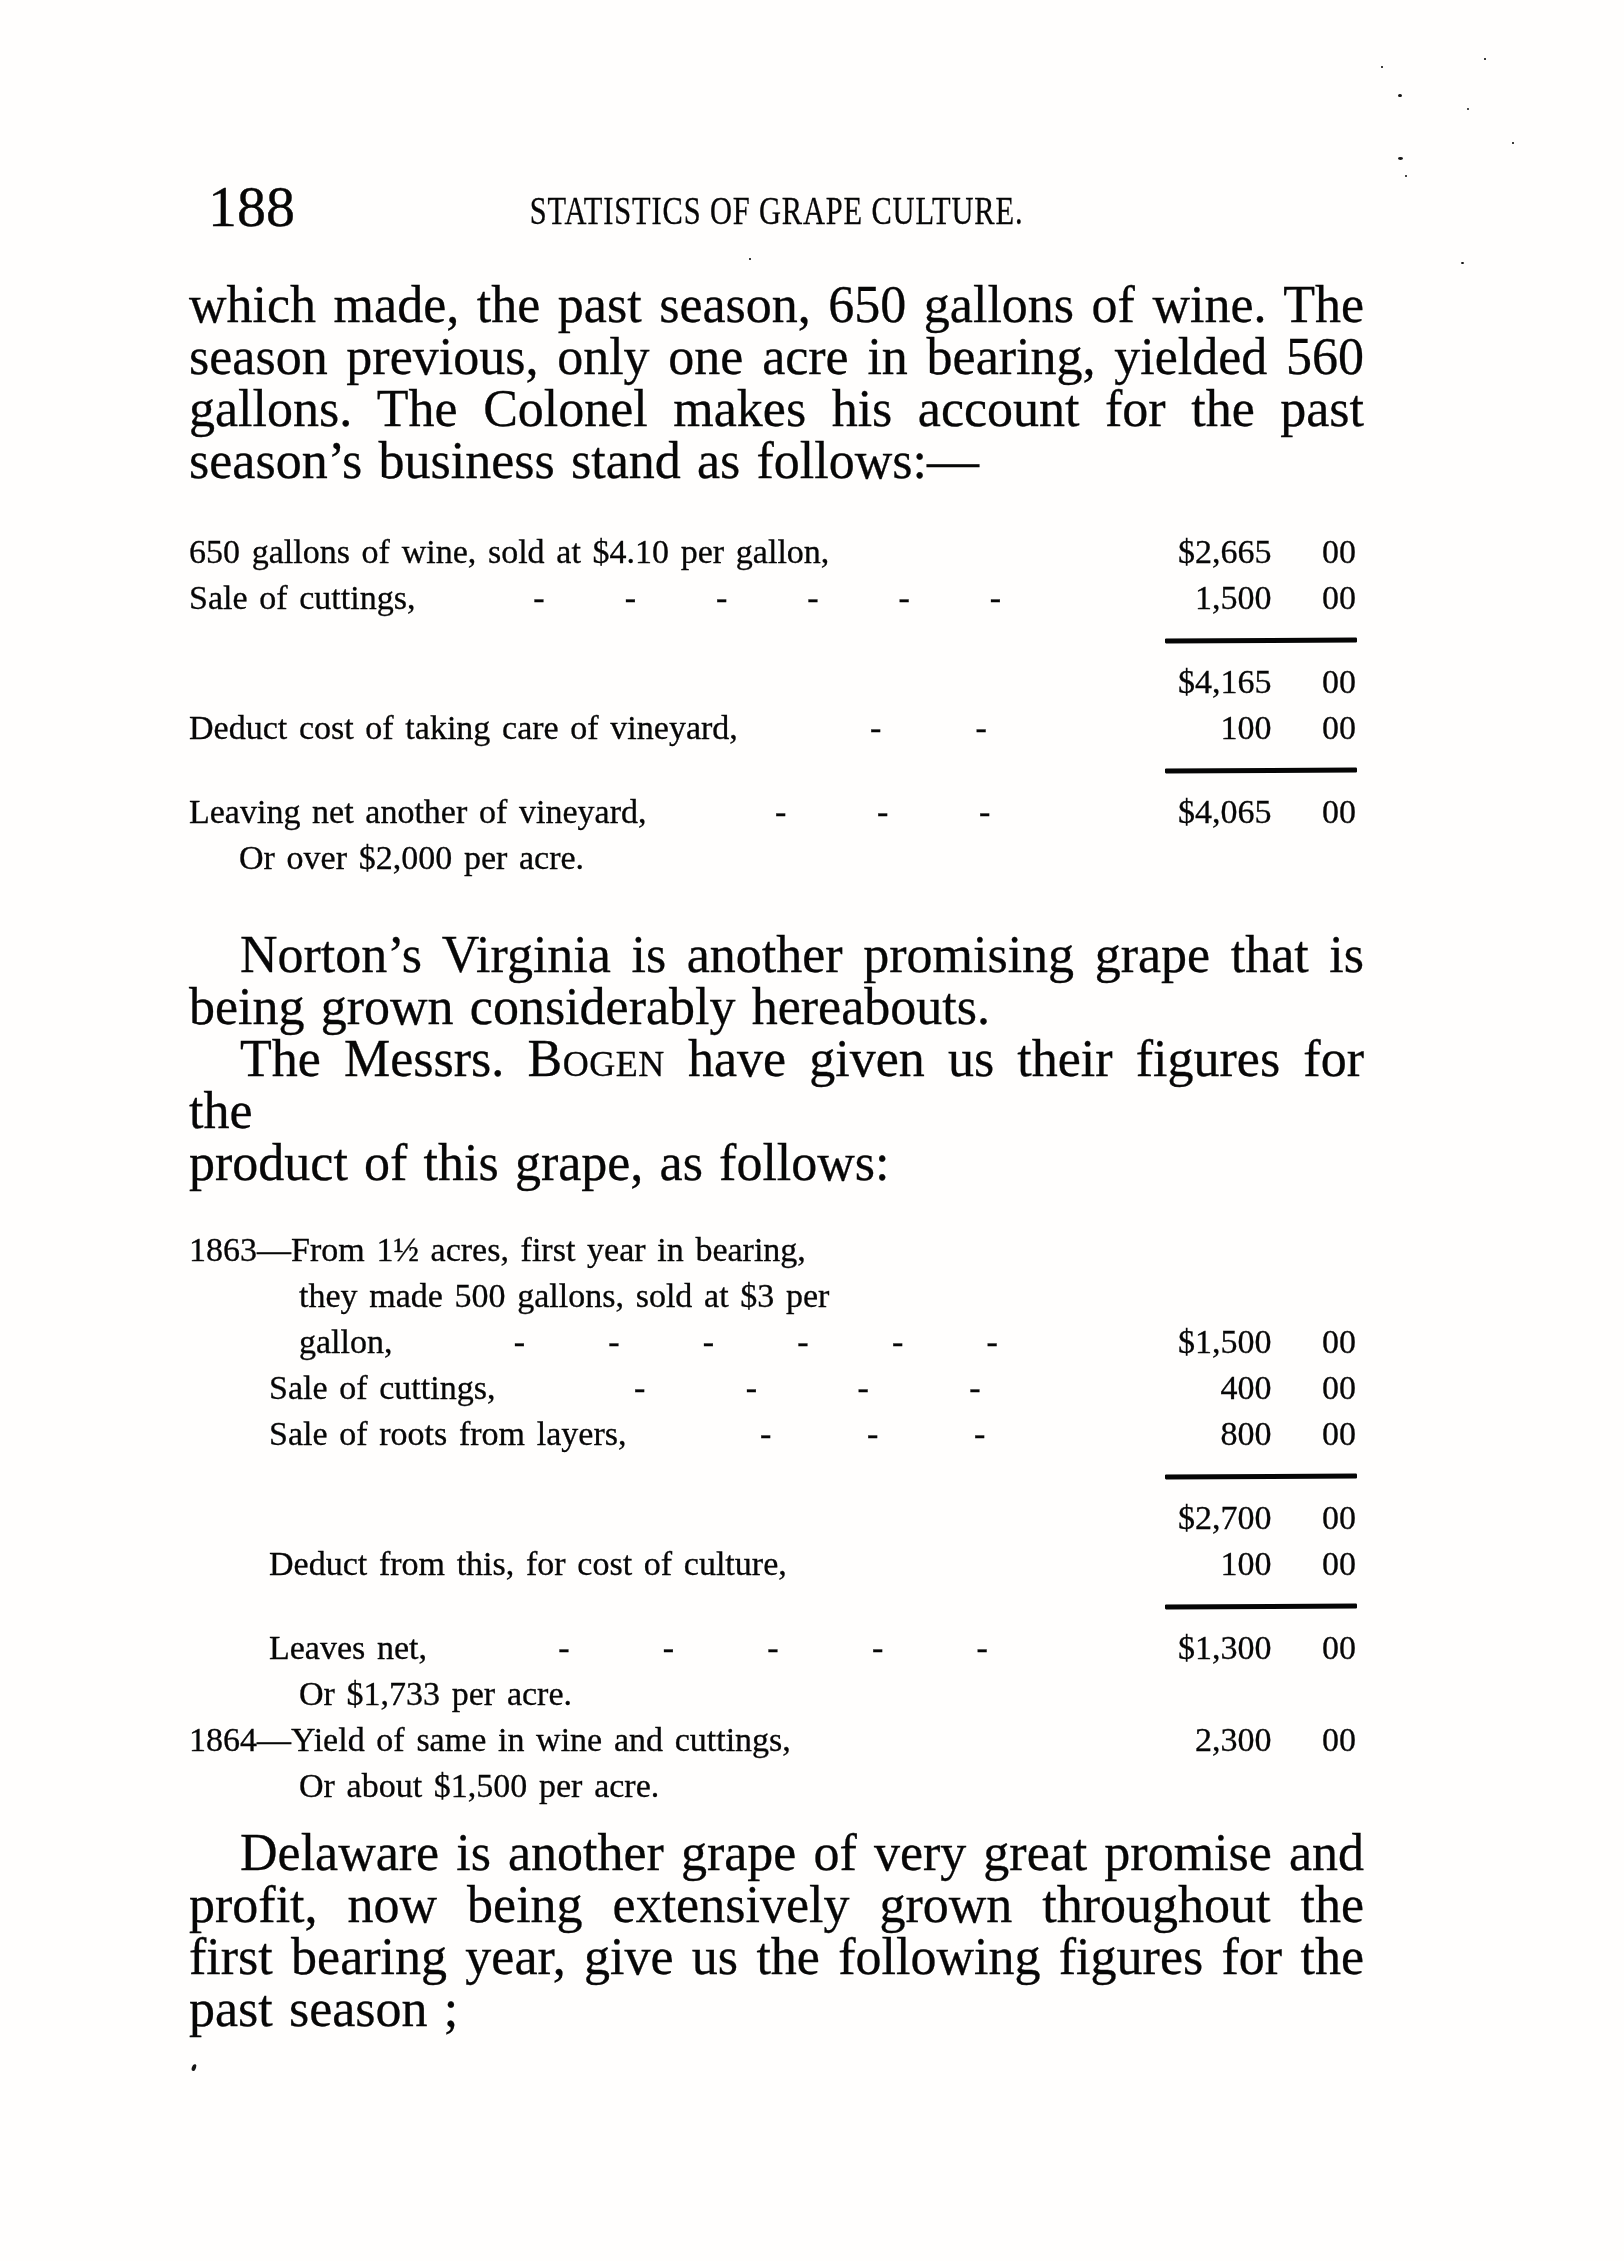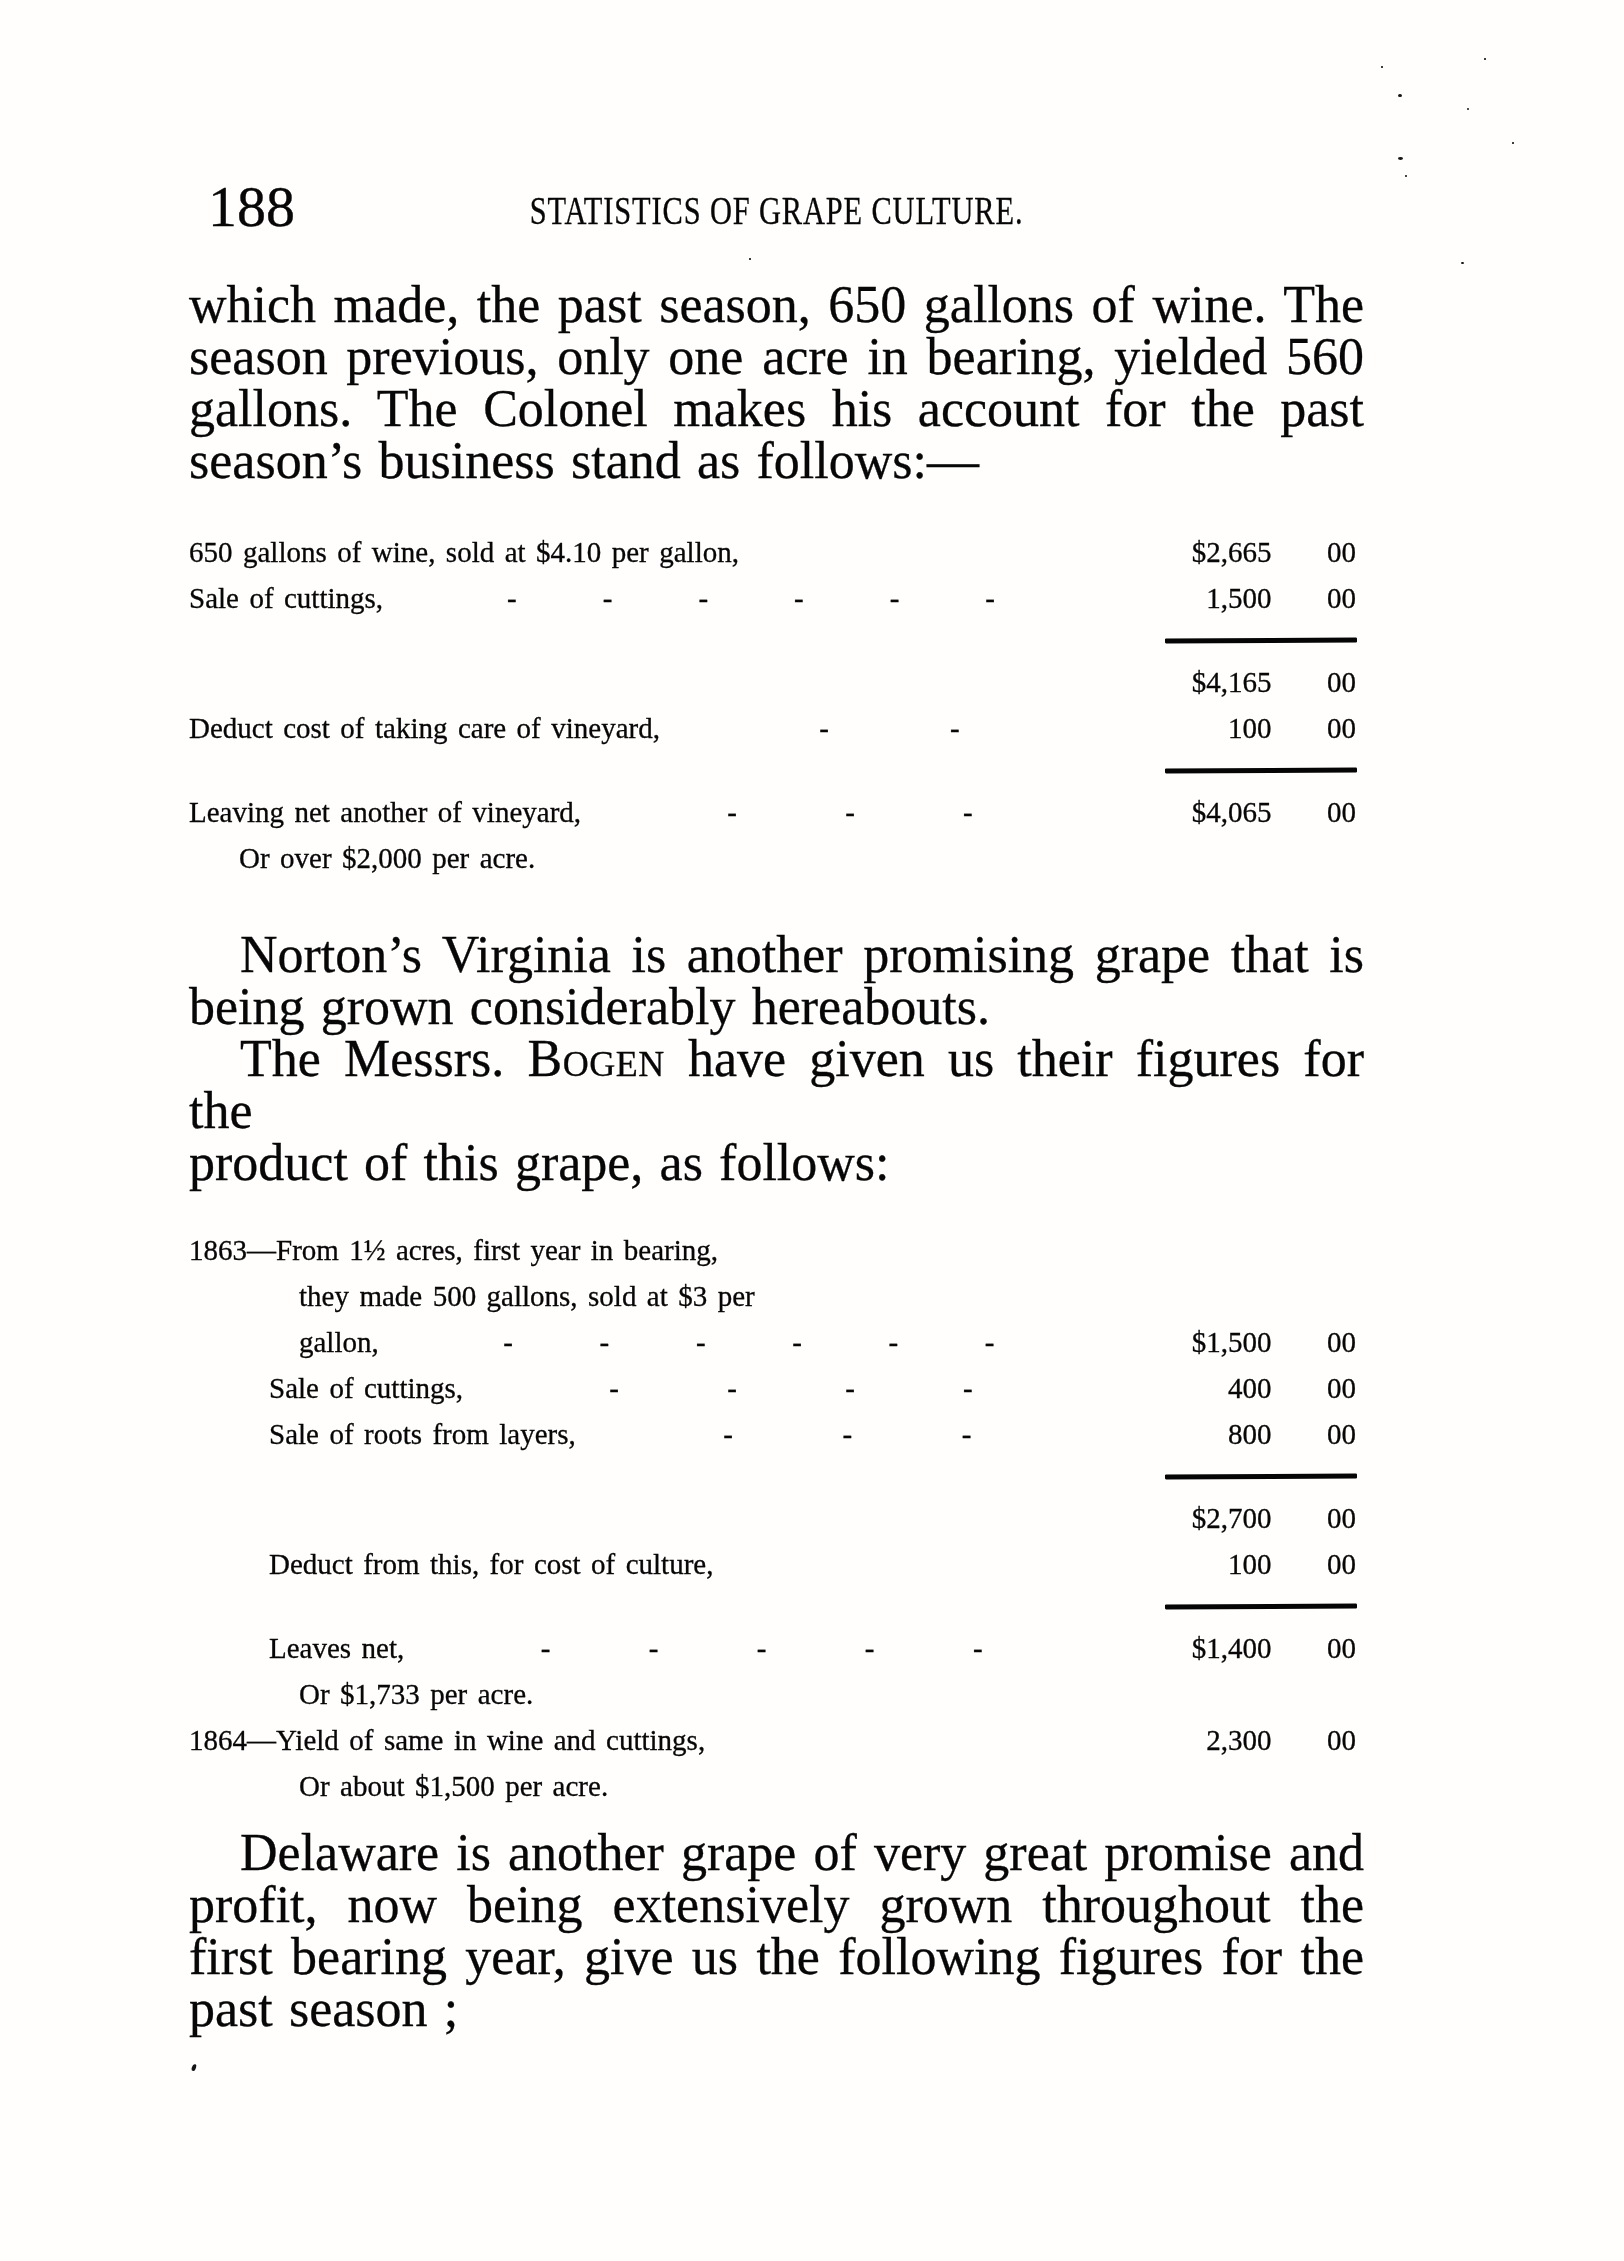--- a/index.html
+++ b/index.html
@@ -23,21 +23,21 @@
   .para .ln{min-height:52px;white-space:normal;}
   .ln.j{text-align:justify;text-align-last:justify;}
   .ln.ind{text-indent:51px;}
   .sc{font-variant:small-caps;letter-spacing:0.5px;}
 
   .p1{margin-top:47px;}
   .p23{margin-top:48px;}
   .p4{margin-top:18px;}
 
   
-  .acct{font-size:29px;margin-top:0;word-spacing:3.2px;}
+  .acct{font-size:34px;margin-top:0;word-spacing:3.2px;}
   .tA{margin-top:42px;}
   .tB{margin-top:38px;}
   .row{display:flex;align-items:baseline;line-height:46px;min-height:46px;padding-right:8px;}
   .row .label{white-space:pre;}
   .row.i1 .label{padding-left:50px;}
   .row.i2 .label{padding-left:80px;}
   .row.i3 .label{padding-left:110px;}
   .lead{flex:1 1 auto;display:flex;justify-content:space-evenly;align-items:baseline;
         padding:0 65px 0 38px;overflow:hidden;}
   .lead span{display:inline-block;}
@@ -220,21 +220,21 @@
         <div class="row i2">
           <span class="label">Leaves net,</span>
           <span class="lead">
             <span>-</span>
             <span>-</span>
             <span>-</span>
             <span>-</span>
             <span>-</span>
           </span>
           <span class="amt">
-            <span class="amt-d">$1,400</span>
+            <span class="amt-d">$1,300</span>
             <span class="amt-c">00</span>
           </span>
         </div>
         <div class="row i3">
           <span class="label">Or $1,733 per acre.</span>
           <span class="lead"></span>
         </div>
         <div class="row">
           <span class="label">1864—Yield of same in wine and cuttings,</span>
           <span class="lead"></span>

